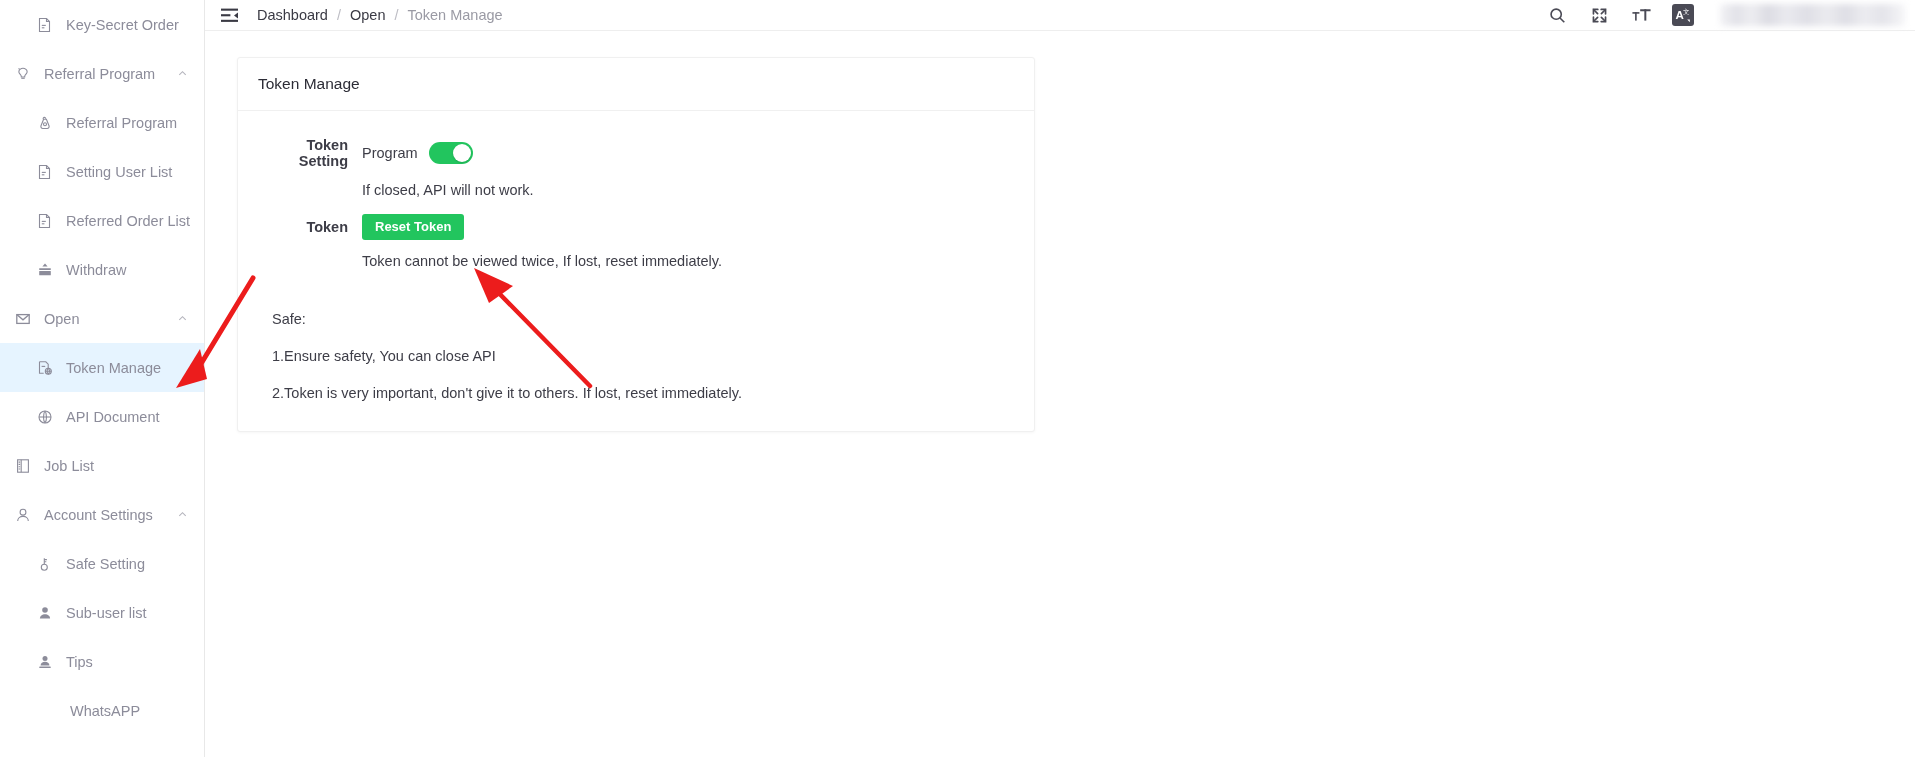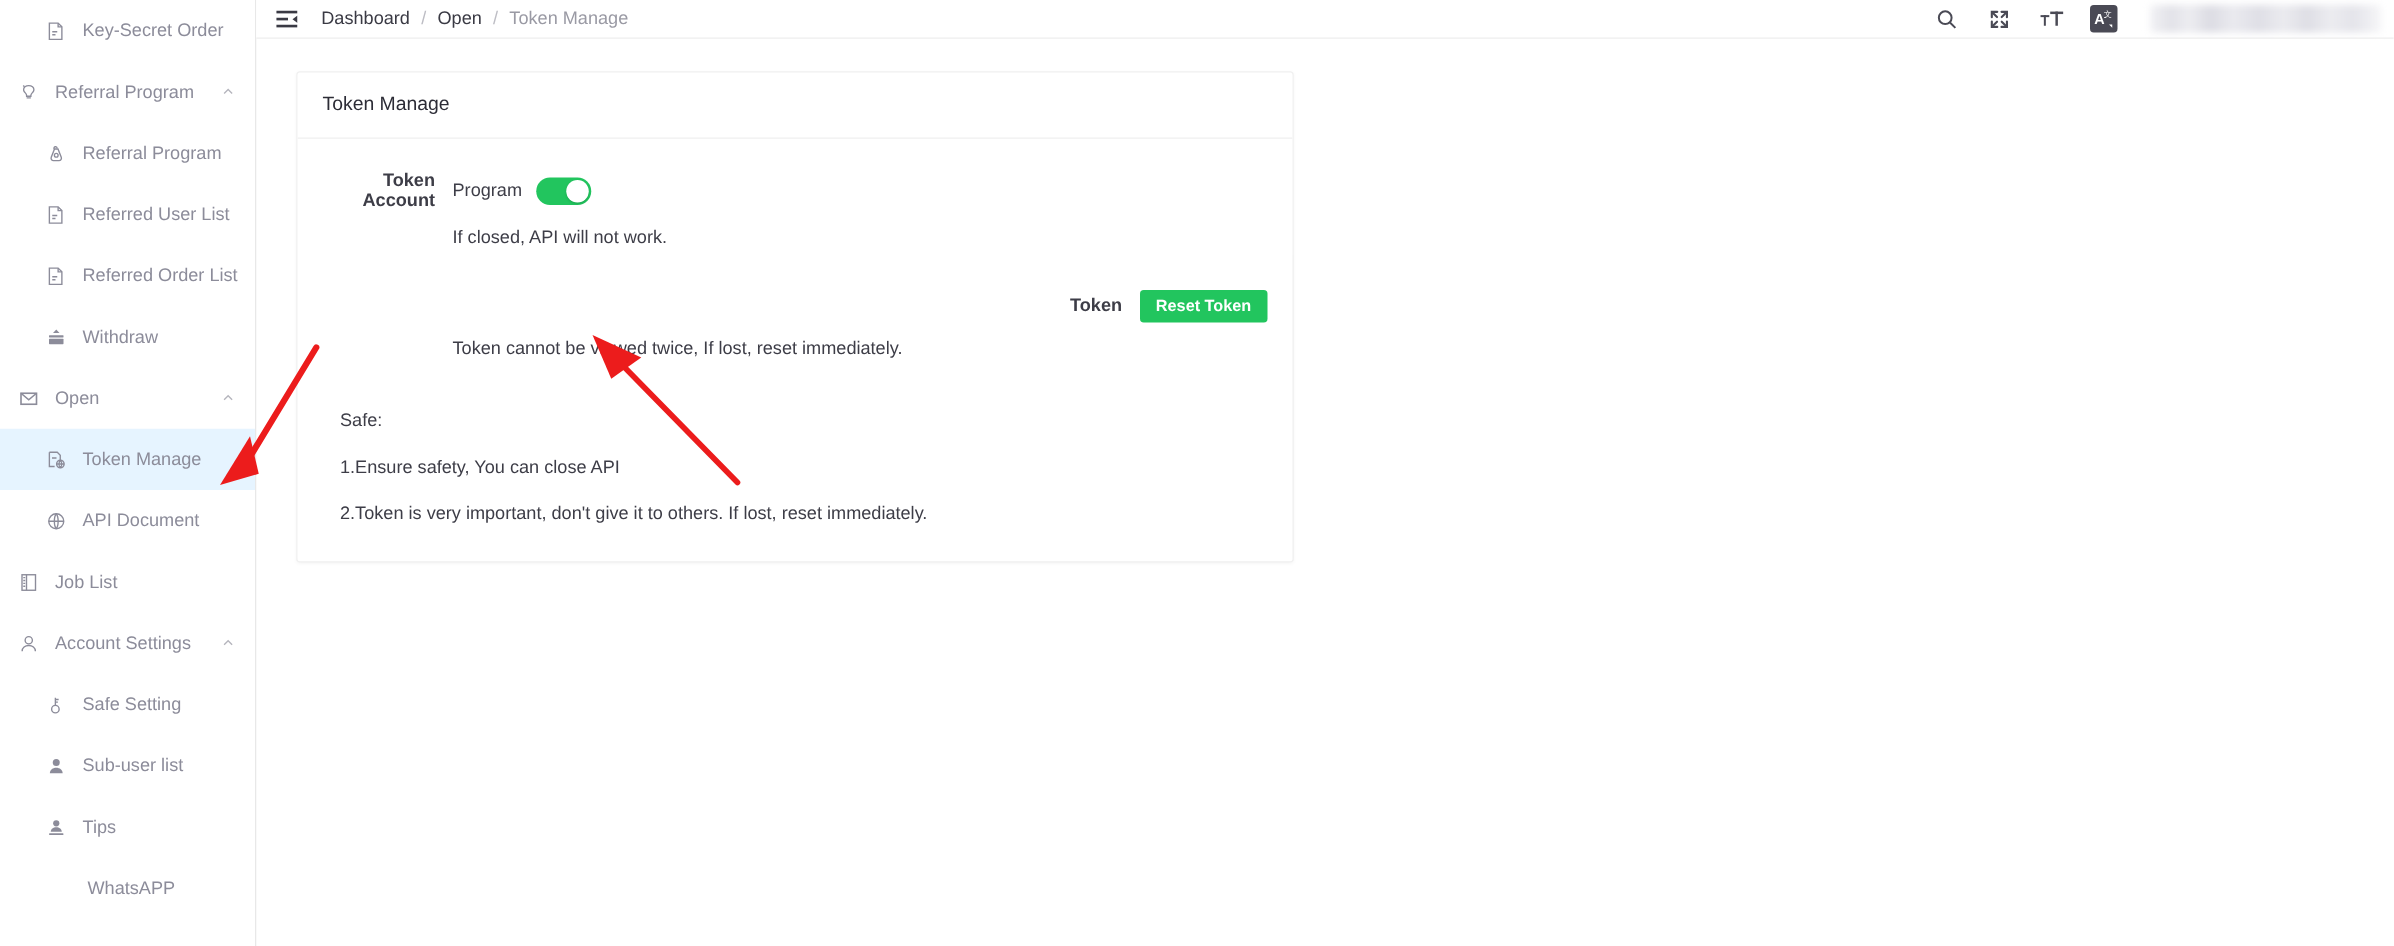--- a/index.html
+++ b/index.html
@@ -218,21 +218,21 @@
     box-shadow: 0 1px 2px rgba(0,0,0,0.15);
   }
 
   .hint {
     font-size: 14.5px;
     color: #3d3d47;
     padding-left: 104px;
     margin-top: 13px;
   }
 
-  .row-token { margin-top: 34px; justify-content: flex-end; }
+  .row-token { margin-top: 16px; }
 
   .btn-reset {
     background: #22c55e;
     color: #ffffff;
     border: none;
     border-radius: 3px;
     height: 26px;
     padding: 0 13px;
     font-size: 13px;
     font-weight: bold;
@@ -307,21 +307,21 @@
 
     <div class="nav-item level-2">
       <span class="nav-icon">
         <svg width="16" height="16" viewBox="0 0 16 16" fill="none" stroke="currentColor" stroke-width="1.1">
           <path d="M2.5 1.5h7l3 3v10h-10z"></path>
             <path d="M9.5 1.5v3h3"></path>
           <path d="M4.8 8.4h4"></path>
             <path d="M4.8 10.8h2.6"></path>
         </svg>
       </span>
-      <span class="nav-label">Referred User List</span>
+      <span class="nav-label">Setting User List</span>
     </div>
 
     <div class="nav-item level-2">
       <span class="nav-icon">
         <svg width="16" height="16" viewBox="0 0 16 16" fill="none" stroke="currentColor" stroke-width="1.1">
           <path d="M2.5 1.5h7l3 3v10h-10z"></path>
             <path d="M9.5 1.5v3h3"></path>
           <path d="M4.8 8.4h4"></path>
             <path d="M4.8 10.8h2.6"></path>
         </svg>
@@ -502,21 +502,21 @@
 
     <main id="content">
 
       <section class="card">
 
         <div class="card-head">Token Manage</div>
 
         <div class="card-body">
 
           <div class="form-row">
-            <div class="form-label">Token Account</div>
+            <div class="form-label">Token Setting</div>
             <div class="form-ctrl">
               <span class="opened-text">Program</span>
               <span class="switch">
                 <span class="knob"></span>
               </span>
             </div>
           </div>
           <div class="hint">If closed, API will not work.</div>
 
           <div class="form-row row-token">

